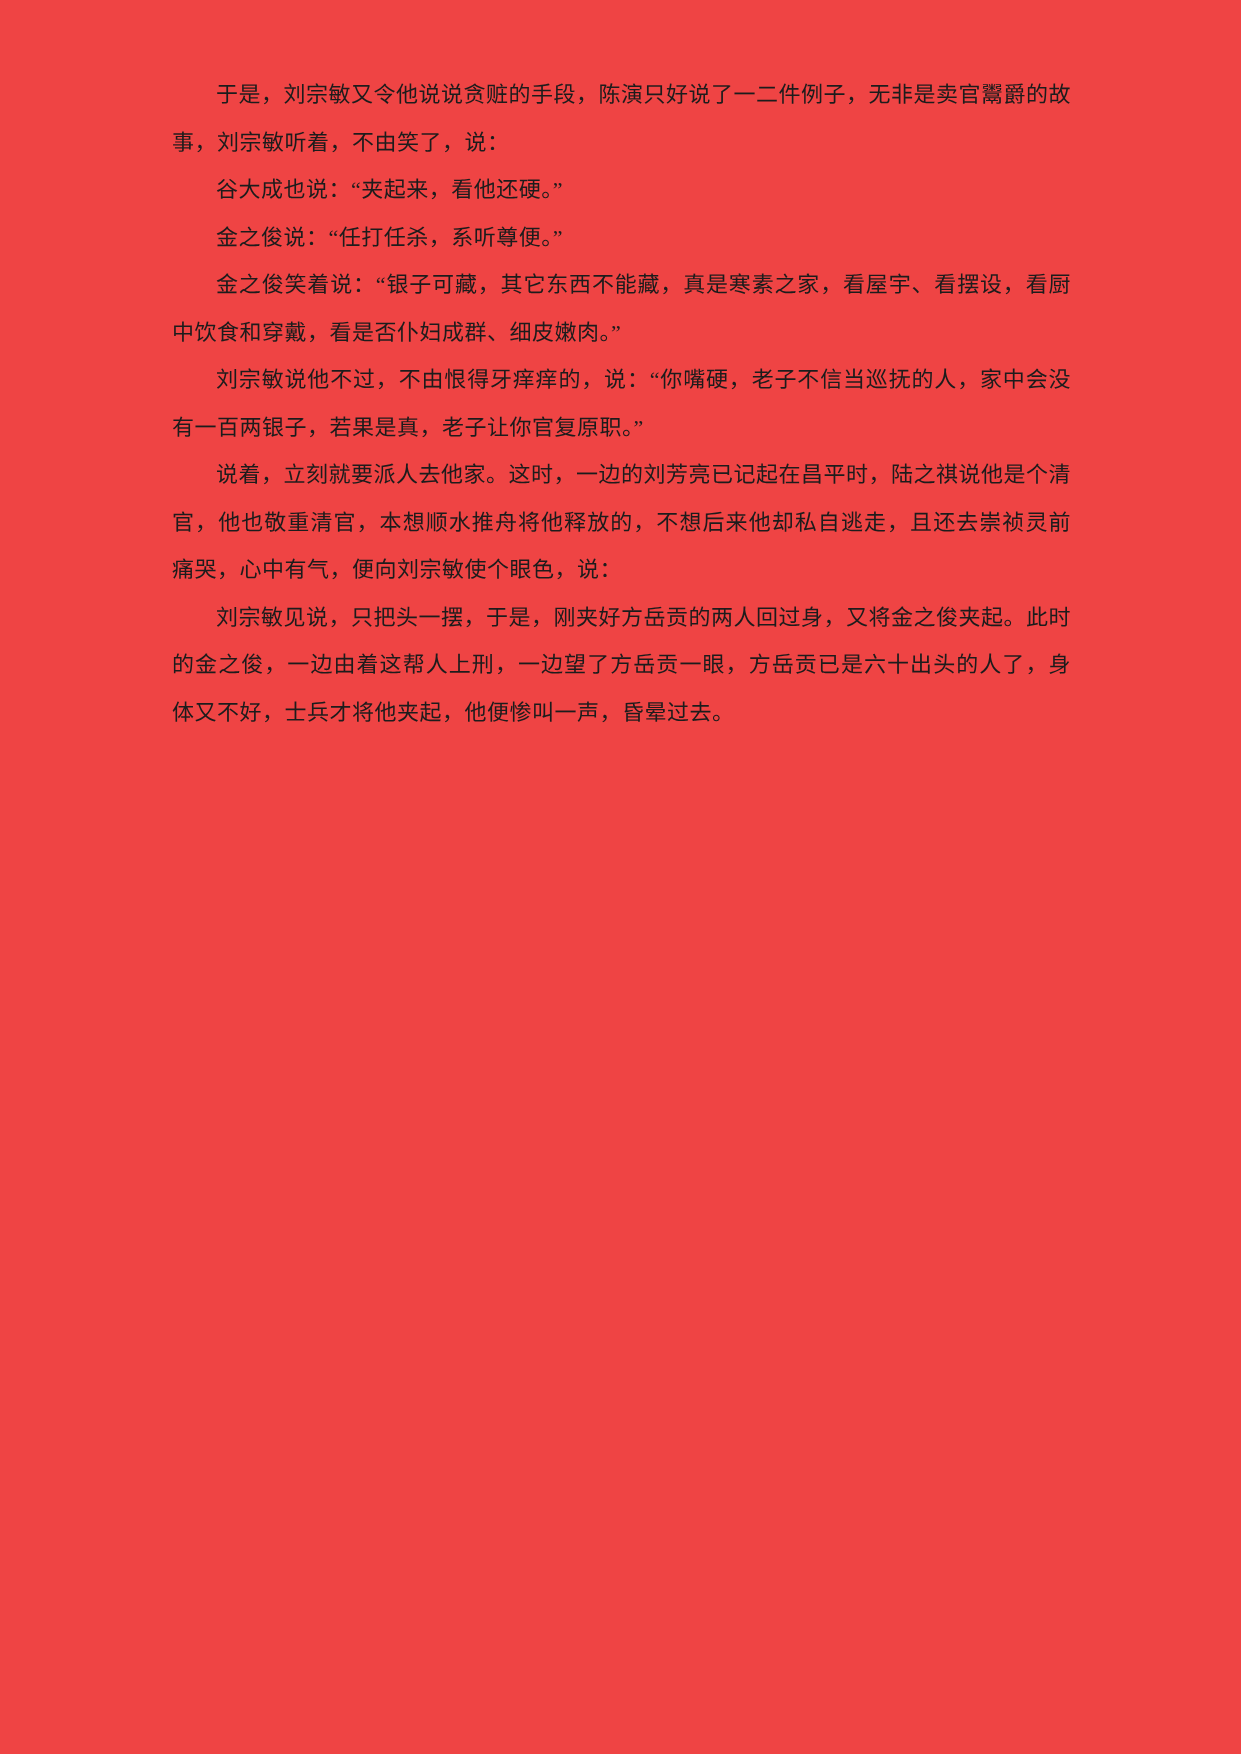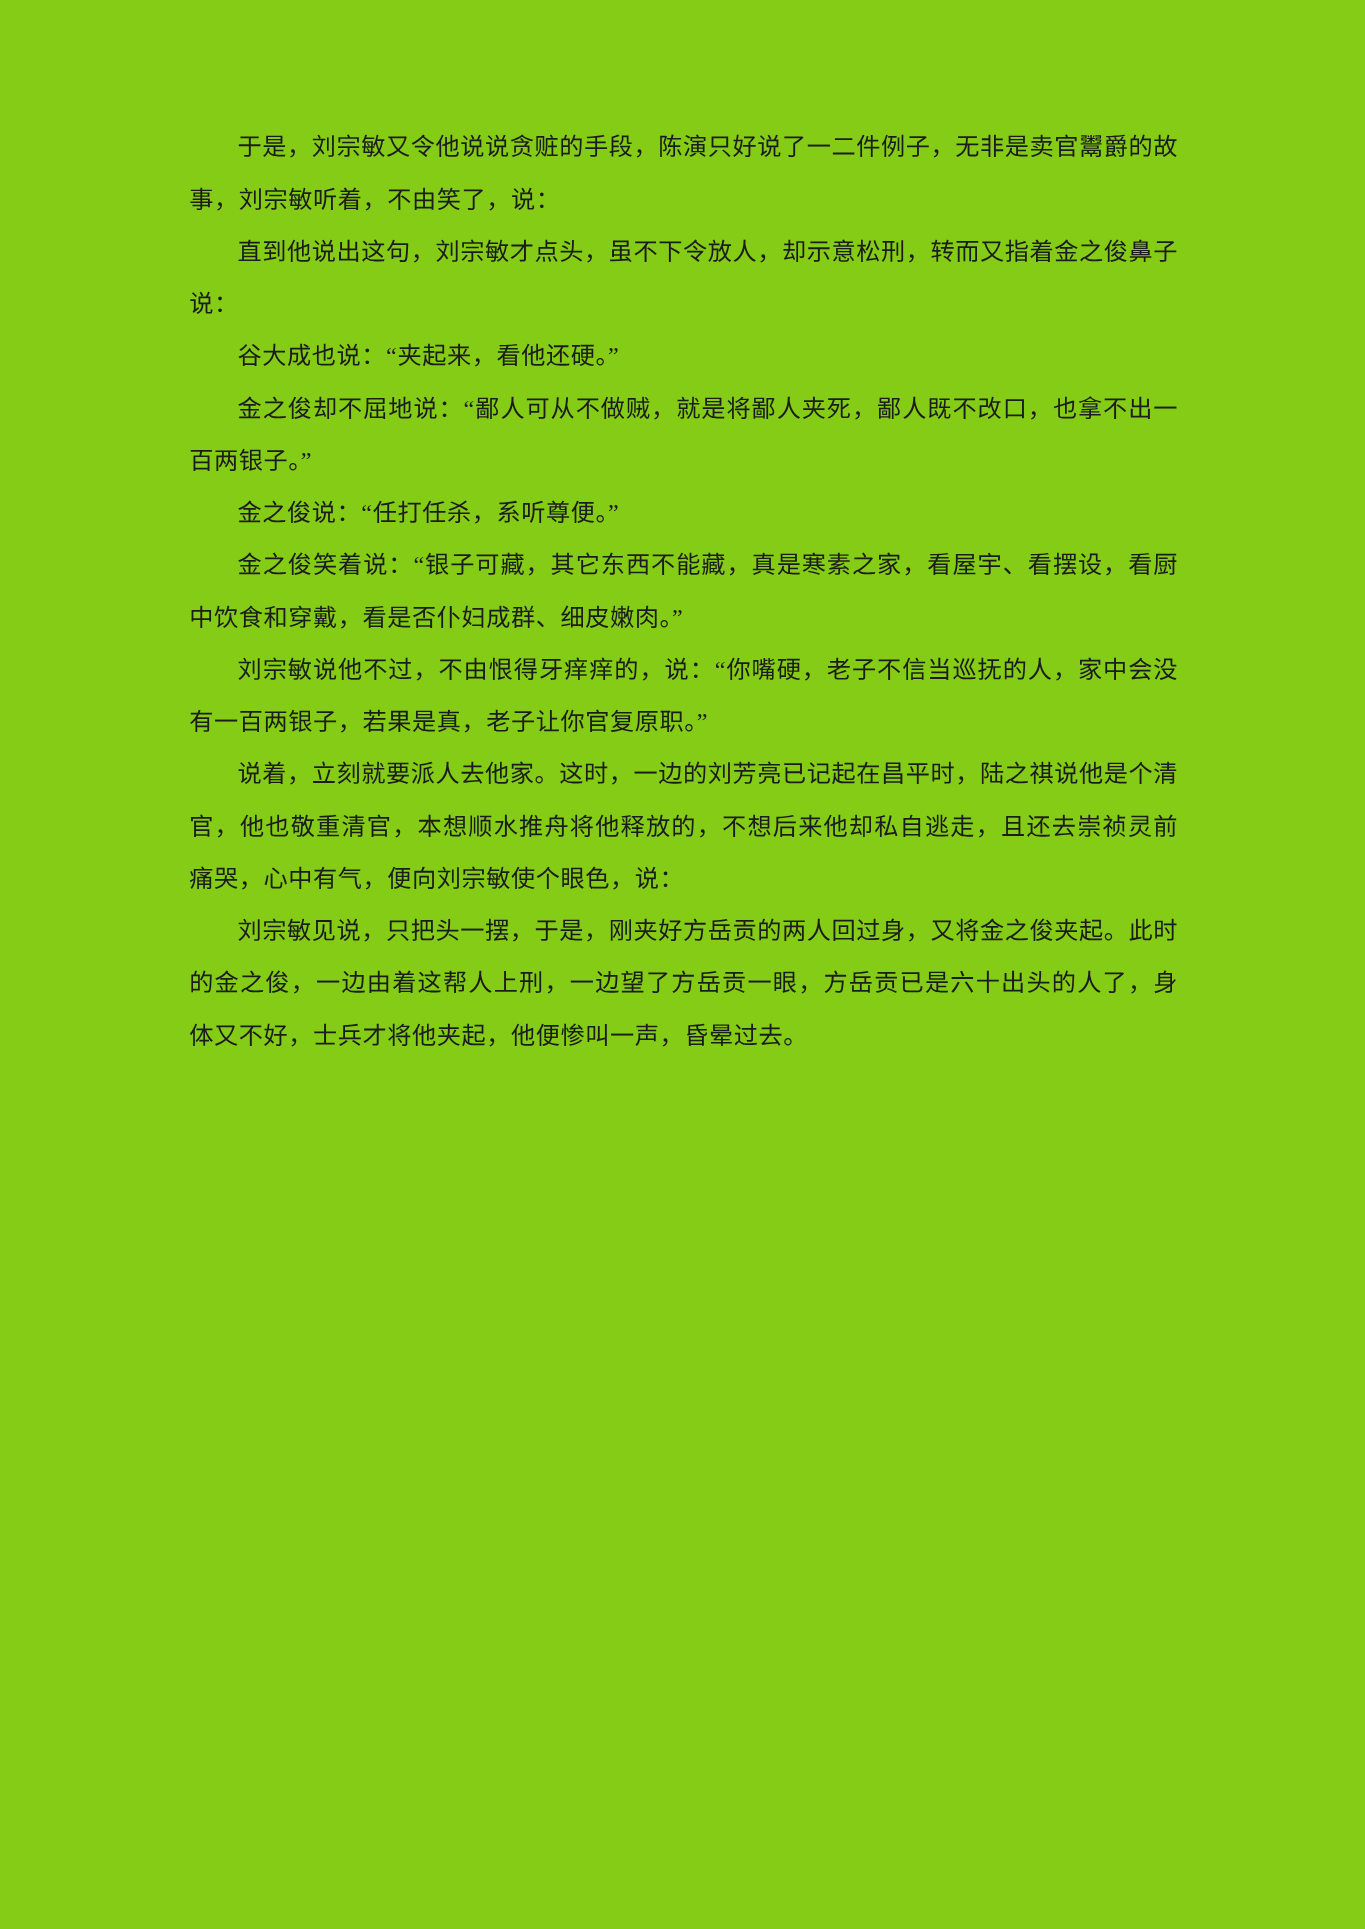--- a/index.html
+++ b/index.html
@@ -5,24 +5,24 @@
   html, body {
     margin: 0;
     padding: 0;
     background: #ffffff;
   }
   .page {
     position: relative;
     width: 1241px;
     height: 1754px;
     margin: 0 auto;
-    background: #84cc16;
+    background: #ef4444;
     overflow: hidden;
     box-sizing: border-box;
-    padding: 110px 170px 0 172px;
+    padding: 71px 170px 0 172px;
   }
   .content {
     font-family: "Liberation Serif", "DejaVu Serif", serif;
     font-size: 22px;
     color: #1c1c1c;
     line-height: 47.5px;
     text-align: justify;
     text-justify: inter-ideograph;
     letter-spacing: 0.5px;
   }
@@ -32,22 +32,20 @@
     text-indent: 2em;
     word-break: break-all;
   }
 </style>
 </head>
 <body>
 
 <div class="page">
   <div class="content">
     <p>于是，刘宗敏又令他说说贪赃的手段，陈演只好说了一二件例子，无非是卖官鬻爵的故事，刘宗敏听着，不由笑了，说：</p>
-    <p>直到他说出这句，刘宗敏才点头，虽不下令放人，却示意松刑，转而又指着金之俊鼻子说：</p>
     <p>谷大成也说：“夹起来，看他还硬。”</p>
-    <p>金之俊却不屈地说：“鄙人可从不做贼，就是将鄙人夹死，鄙人既不改口，也拿不出一百两银子。”</p>
     <p>金之俊说：“任打任杀，系听尊便。”</p>
     <p>金之俊笑着说：“银子可藏，其它东西不能藏，真是寒素之家，看屋宇、看摆设，看厨中饮食和穿戴，看是否仆妇成群、细皮嫩肉。”</p>
     <p>刘宗敏说他不过，不由恨得牙痒痒的，说：“你嘴硬，老子不信当巡抚的人，家中会没有一百两银子，若果是真，老子让你官复原职。”</p>
     <p>说着，立刻就要派人去他家。这时，一边的刘芳亮已记起在昌平时，陆之祺说他是个清官，他也敬重清官，本想顺水推舟将他释放的，不想后来他却私自逃走，且还去崇祯灵前痛哭，心中有气，便向刘宗敏使个眼色，说：</p>
     <p>刘宗敏见说，只把头一摆，于是，刚夹好方岳贡的两人回过身，又将金之俊夹起。此时的金之俊，一边由着这帮人上刑，一边望了方岳贡一眼，方岳贡已是六十出头的人了，身体又不好，士兵才将他夹起，他便惨叫一声，昏晕过去。</p>
   </div>
 </div>
 
 </body></html>

